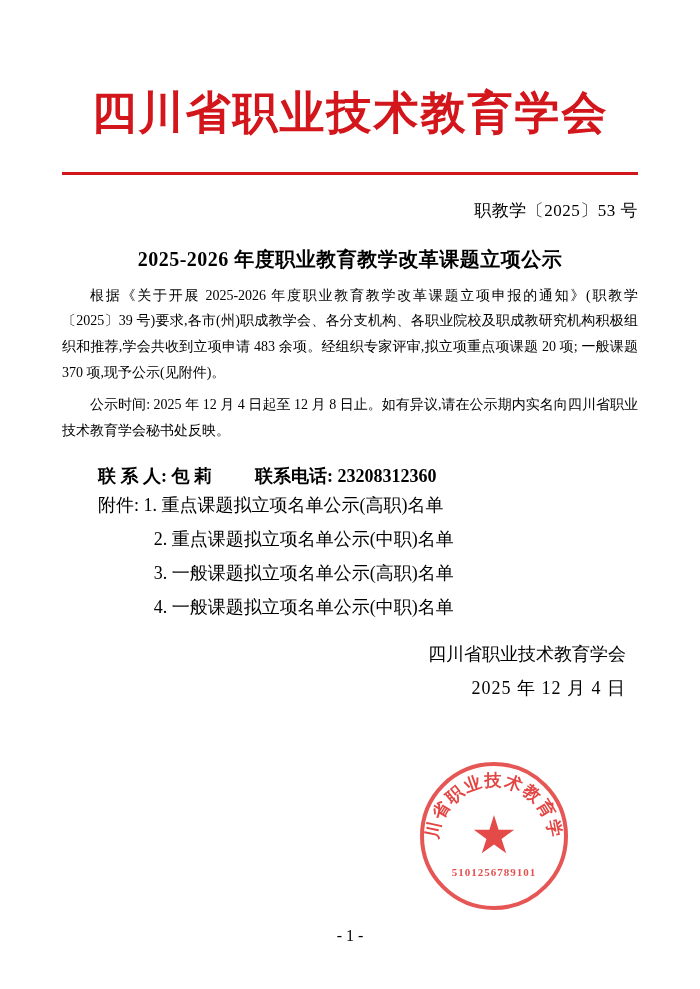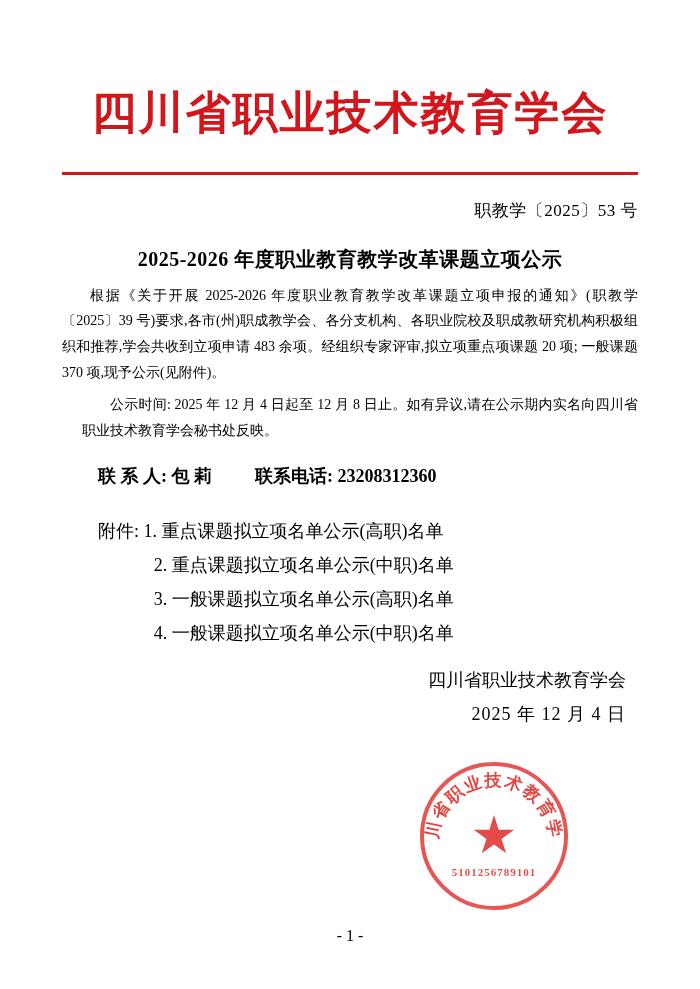--- a/index.html
+++ b/index.html
@@ -69,41 +69,39 @@
   .para {
     font-size: 14px;
     line-height: 1.85;
     text-align: justify;
     text-justify: inter-ideograph;
     text-indent: 2em;
     margin-top: 10px;
   }
   .para-tight {
     margin-top: 6px;
-    margin-left: 20px;
   }
 
   
   .contact-line {
     margin-top: 20px;
     font-size: 18px;
     font-weight: bold;
     text-indent: 2em;
   }
   .contact-line .gap {
     display: inline-block;
     width: 34px;
   }
   .contact-line .val {
     font-weight: bold;
   }
 
   
   .attachments {
-    margin-top: 26px;
     font-size: 18px;
   }
   .attach-first {
     text-indent: 2em;
     line-height: 1.9;
   }
   .attach-item {
     line-height: 1.9;
     padding-left: 5.1em;
   }

